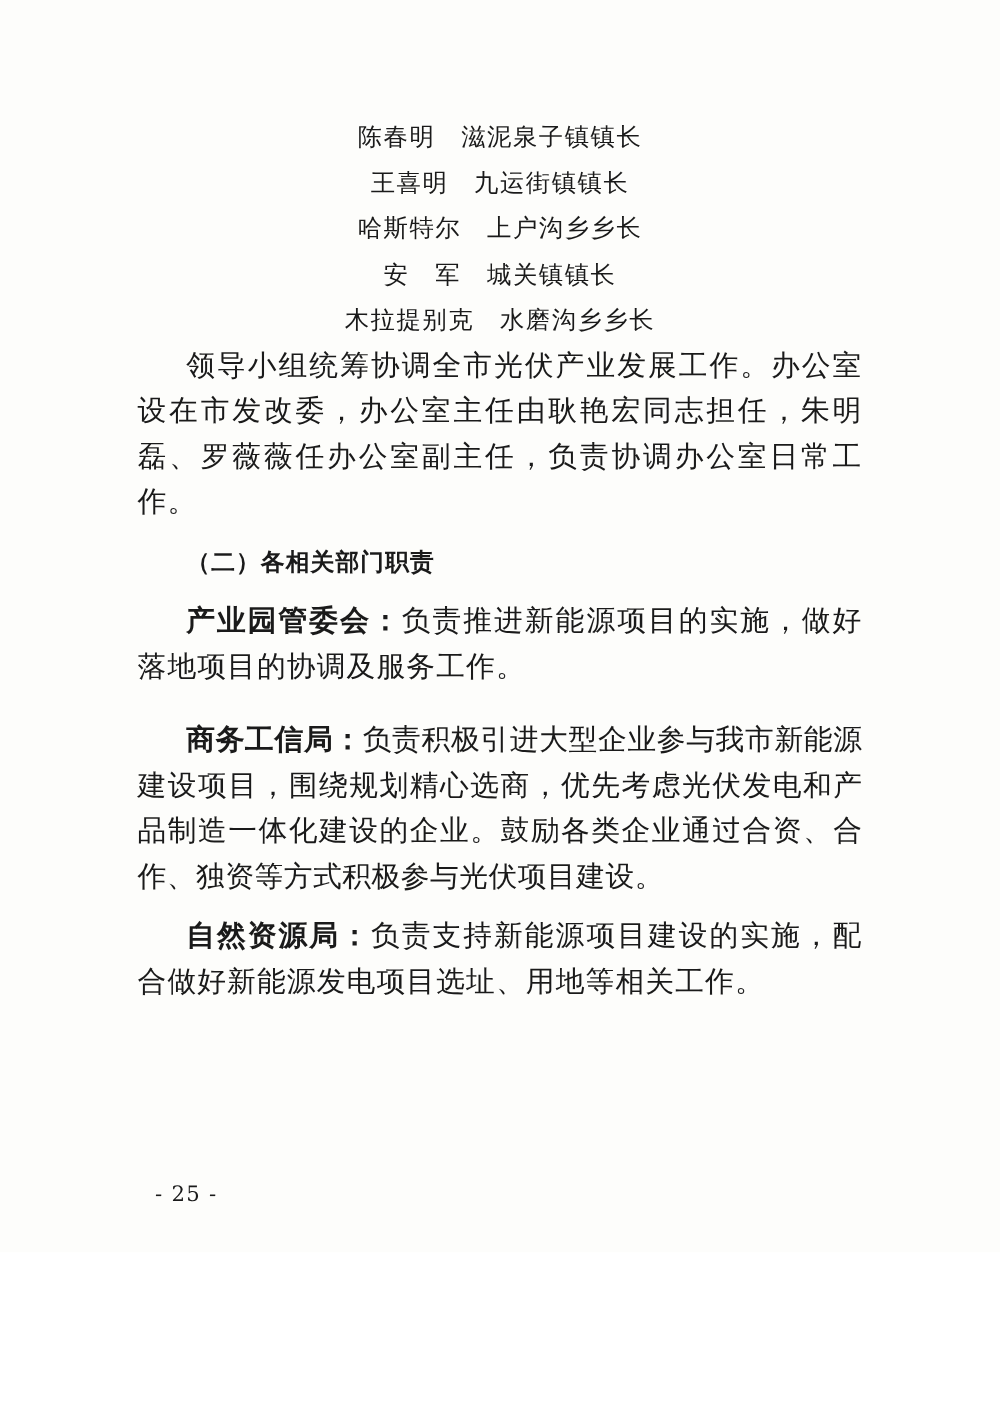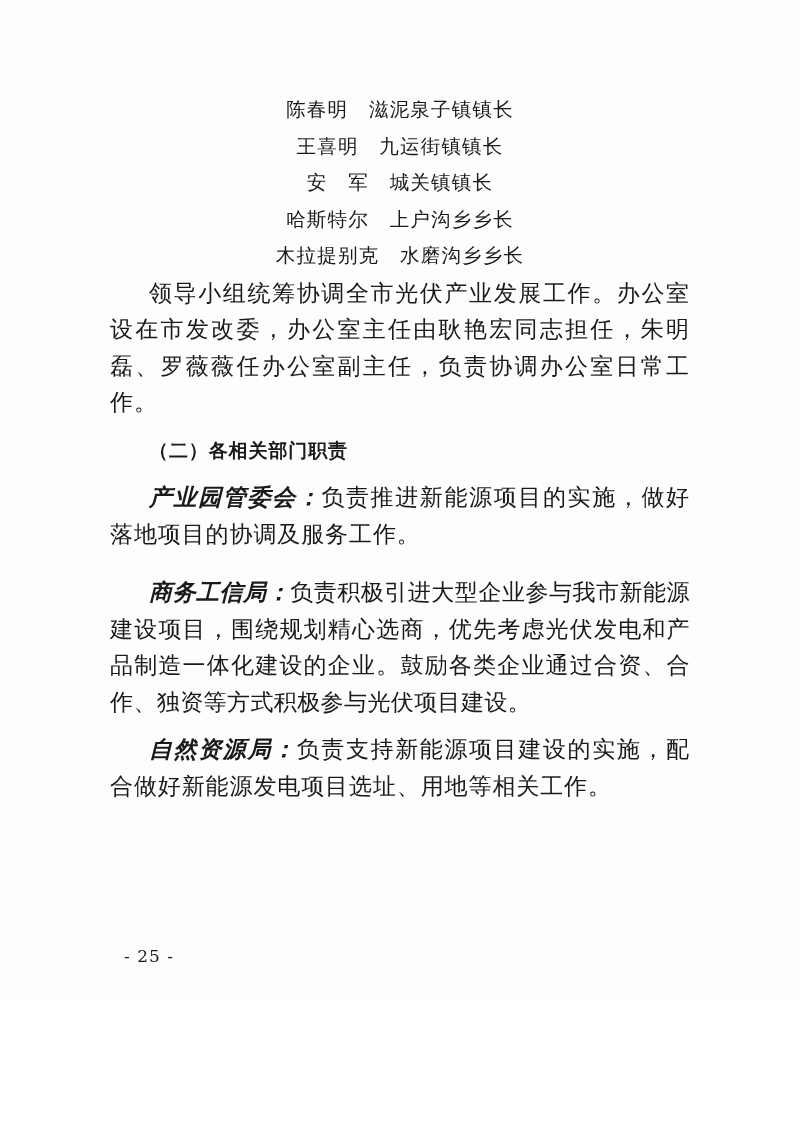--- a/index.html
+++ b/index.html
@@ -39,21 +39,20 @@
     text-align: justify;
     text-justify: inter-ideograph;
     letter-spacing: 0.9px;
     text-indent: 39px;
   }
   p.body-par.tight {
     letter-spacing: 0.4px;
   }
   .bold-lead {
     font-weight: bold;
-    font-style: italic;
   }
   .section-head {
     margin: 0;
     font-size: 19px;
     line-height: 36.5px;
     letter-spacing: 0.9px;
     text-indent: 39px;
     font-weight: bold;
   }
   .gap {
@@ -70,22 +69,22 @@
   }
 </style>
 </head>
 <body>
 
 <div class="page">
   <div class="content">
 
     <div class="name-line">陈春明　滋泥泉子镇镇长</div>
     <div class="name-line">王喜明　九运街镇镇长</div>
+    <div class="name-line">哈斯特尔　上户沟乡乡长</div>
     <div class="name-line">安　军　城关镇镇长</div>
-    <div class="name-line">哈斯特尔　上户沟乡乡长</div>
     <div class="name-line">木拉提别克　水磨沟乡乡长</div>
 
     <p class="body-par">领导小组统筹协调全市光伏产业发展工作。办公室设在市发改委，办公室主任由耿艳宏同志担任，朱明磊、罗薇薇任办公室副主任，负责协调办公室日常工作。</p>
 
     <div class="gap"></div>
 
     <p class="section-head">（二）各相关部门职责</p>
 
     <div class="gap"></div>
 

